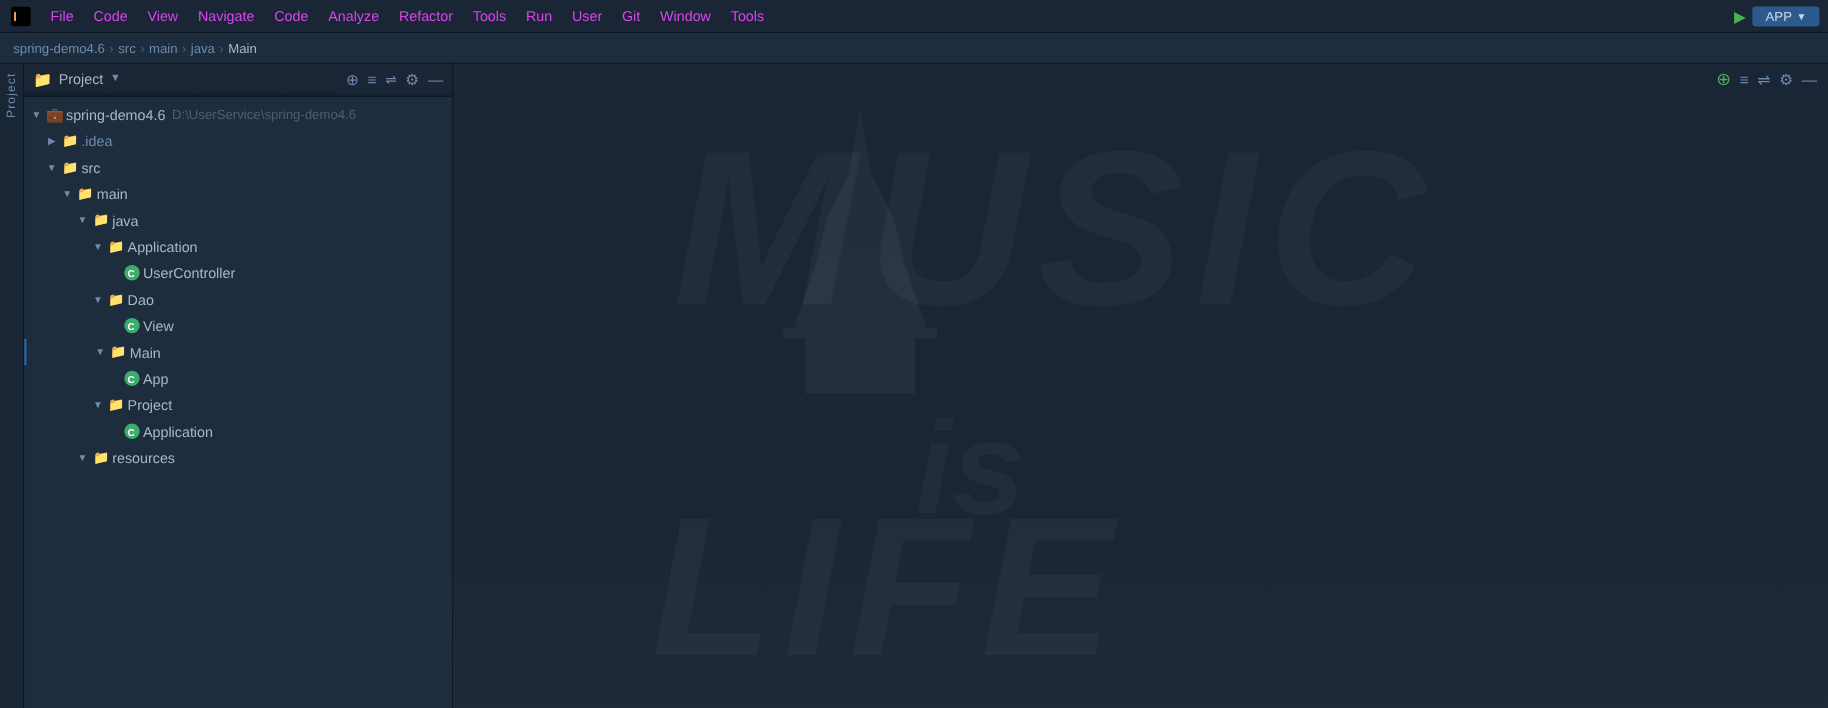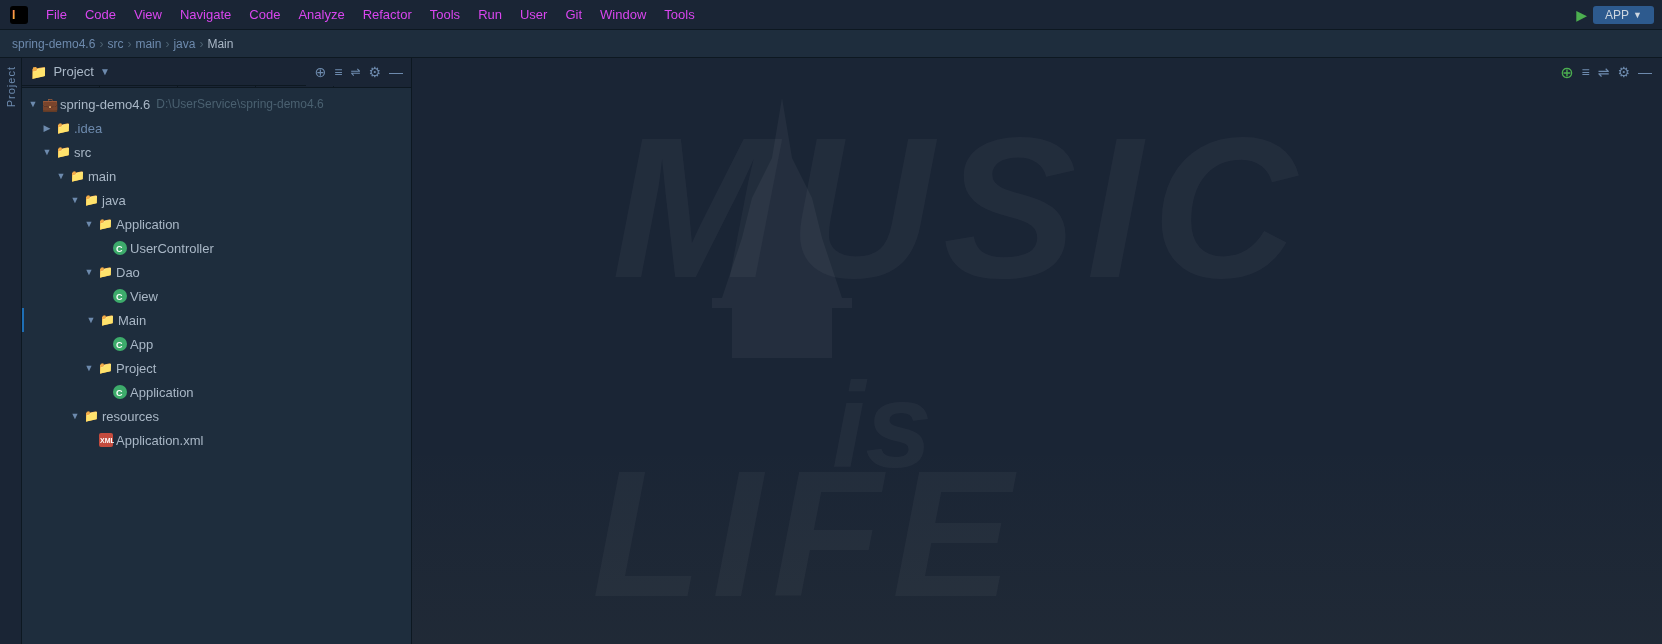--- a/index.html
+++ b/index.html
@@ -476,30 +476,20 @@
         </span>
         <span class="tree-label">Application</span>
       </div>
 
       <div class="tree-item indent-3">
         <span class="tree-arrow">▼</span>
         <span class="tree-icon" style="color:#7aa3c8;font-size:12px;">📁</span>
         <span class="tree-label">resources</span>
       </div>
 
-      <div class="tree-item indent-4">
-        <span class="tree-arrow"></span>
-        <span class="tree-icon">
-          <svg width="16" height="16" viewBox="0 0 16 16">
-            <rect width="14" height="14" x="1" y="1" rx="2" fill="#c44b3e"></rect>
-            <text x="2" y="11" font-size="7" fill="white" font-weight="bold">XML</text>
-          </svg>
-        </span>
-        <span class="tree-label">Application.xml</span>
-      </div>
 
     </div>
   </div>
 
   <div class="right-panel">
 
     <div class="bg-art">
 
       <svg class="bg-silhouette" viewBox="0 0 180 260" xmlns="http://www.w3.org/2000/svg" fill="rgba(255,255,255,0.6)">
         <polygon points="90,0 80,60 60,100 50,140 30,200 150,200 130,140 120,100 100,60"></polygon>

